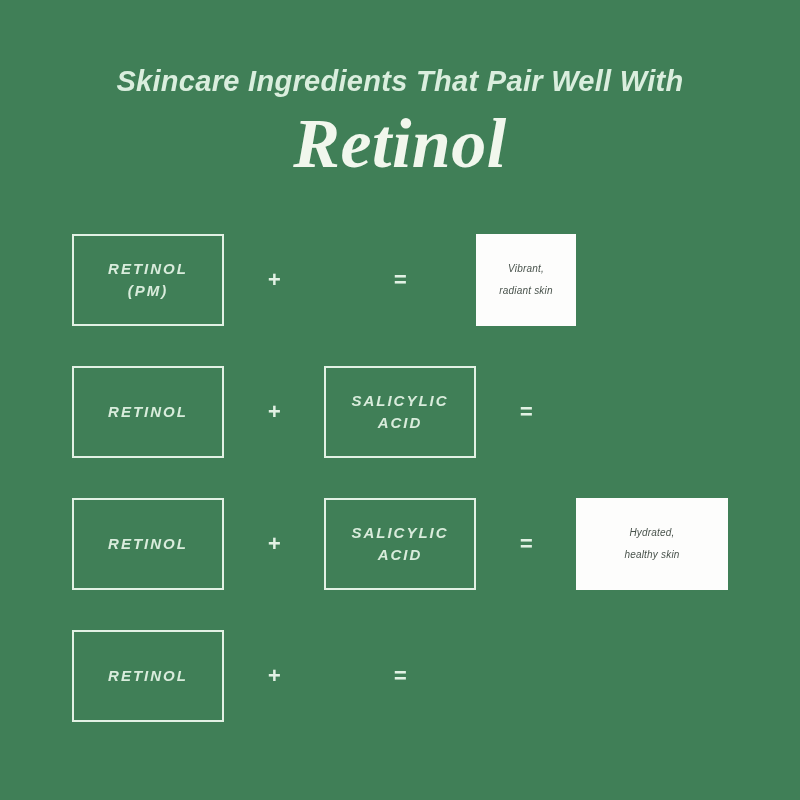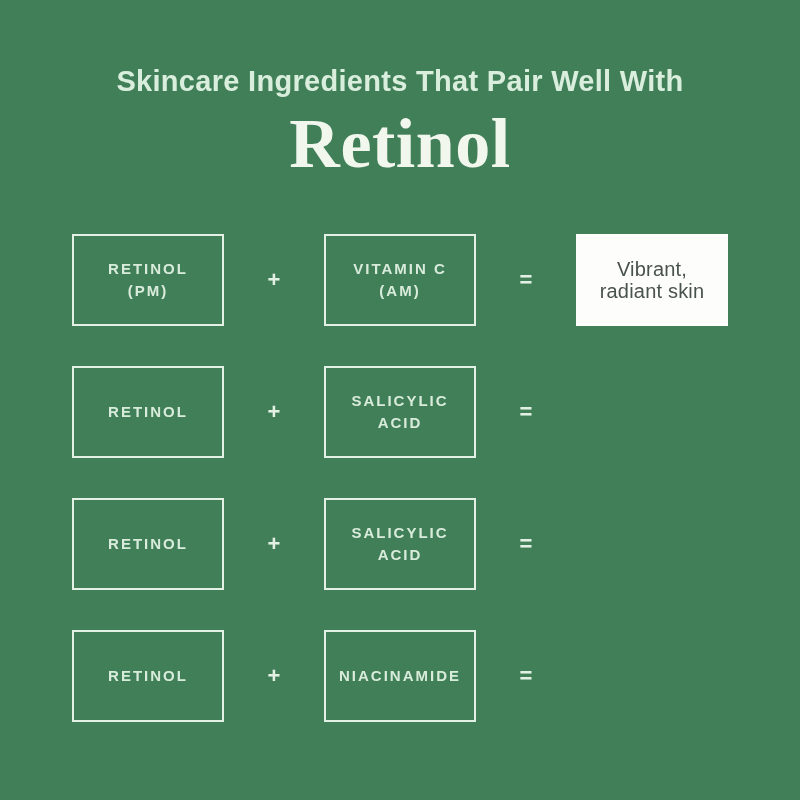--- a/index.html
+++ b/index.html
@@ -5,21 +5,21 @@
   :root {
     --background: #407f57;
     --box-border: #e2f1e4;
     --box-text: #d9ecdc;
     --operator-color: #e2f1e4;
     --result-bg: #fdfdfc;
     --result-text: #49534c;
     --subtitle-color: #daeede;
     --title-color: #f1f7ed;
   }
-  * { margin: 0; padding: 0; box-sizing: border-box; }
+  * { margin: 0; padding: 0; box-sizing: border-box; font-style: italic; }
   html, body { width: 800px; height: 800px; }
   body {
     font-family: "Liberation Sans", sans-serif;
     overflow: hidden;
   }
   .canvas {
     width: 800px;
     height: 800px;
     background: var(--background, #407f57);
     overflow: hidden;
@@ -76,21 +76,21 @@
   .operator {
     color: var(--operator-color, #e2f1e4);
     font-size: 22px;
     font-weight: 700;
   }
   .result-box {
     background: var(--result-bg, #fdfdfc);
   }
   .result-label {
     color: var(--result-text, #49534c);
-    font-size: 20px;
+    font-size: 10px;
     font-weight: 500;
     letter-spacing: 0.2px;
     line-height: 22px;
     white-space: pre-line;
     text-align: center;
   }
 </style>
 </head>
 <body>
 
@@ -102,24 +102,20 @@
   </div>
 
   <div class="rows">
 
     <div class="row">
       <div class="cell ingredient-box">
         <span class="ingredient-label">RETINOL
 (PM)</span>
       </div>
       <div class="cell operator">+</div>
-      <div class="cell ingredient-box">
-        <span class="ingredient-label">VITAMIN C
-(AM)</span>
-      </div>
       <div class="cell operator">=</div>
       <div class="cell result-box">
         <span class="result-label">Vibrant,
 radiant skin</span>
       </div>
     </div>
 
     <div class="row">
       <div class="cell ingredient-box">
         <span class="ingredient-label">RETINOL</span>
@@ -135,27 +131,28 @@
     <div class="row">
       <div class="cell ingredient-box">
         <span class="ingredient-label">RETINOL</span>
       </div>
       <div class="cell operator">+</div>
       <div class="cell ingredient-box">
         <span class="ingredient-label">SALICYLIC
 ACID</span>
       </div>
       <div class="cell operator">=</div>
+      <div class="cell result-box">
+        <span class="result-label">Hydrated,
+healthy skin</span>
+      </div>
     </div>
 
     <div class="row">
       <div class="cell ingredient-box">
         <span class="ingredient-label">RETINOL</span>
       </div>
       <div class="cell operator">+</div>
-      <div class="cell ingredient-box">
-        <span class="ingredient-label">NIACINAMIDE</span>
-      </div>
       <div class="cell operator">=</div>
     </div>
 
   </div>
 </div>
 
 </body></html>

